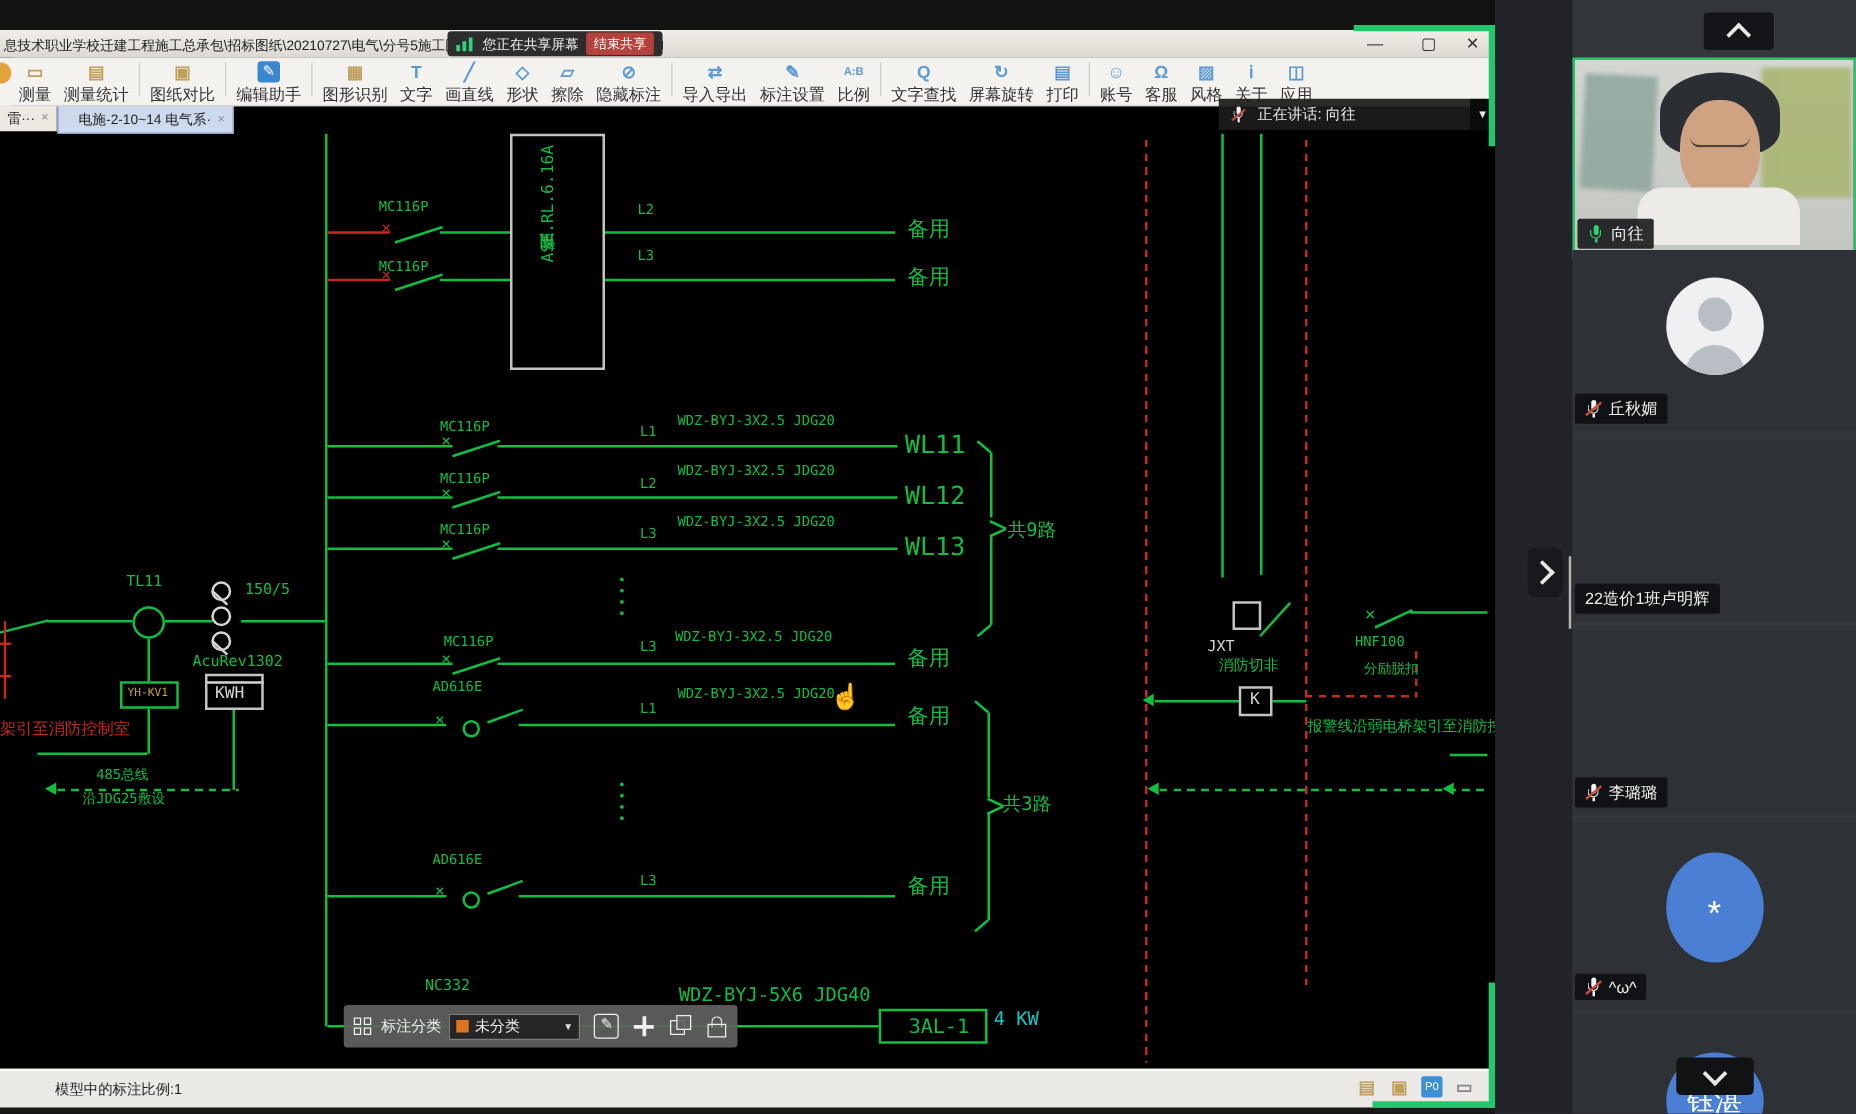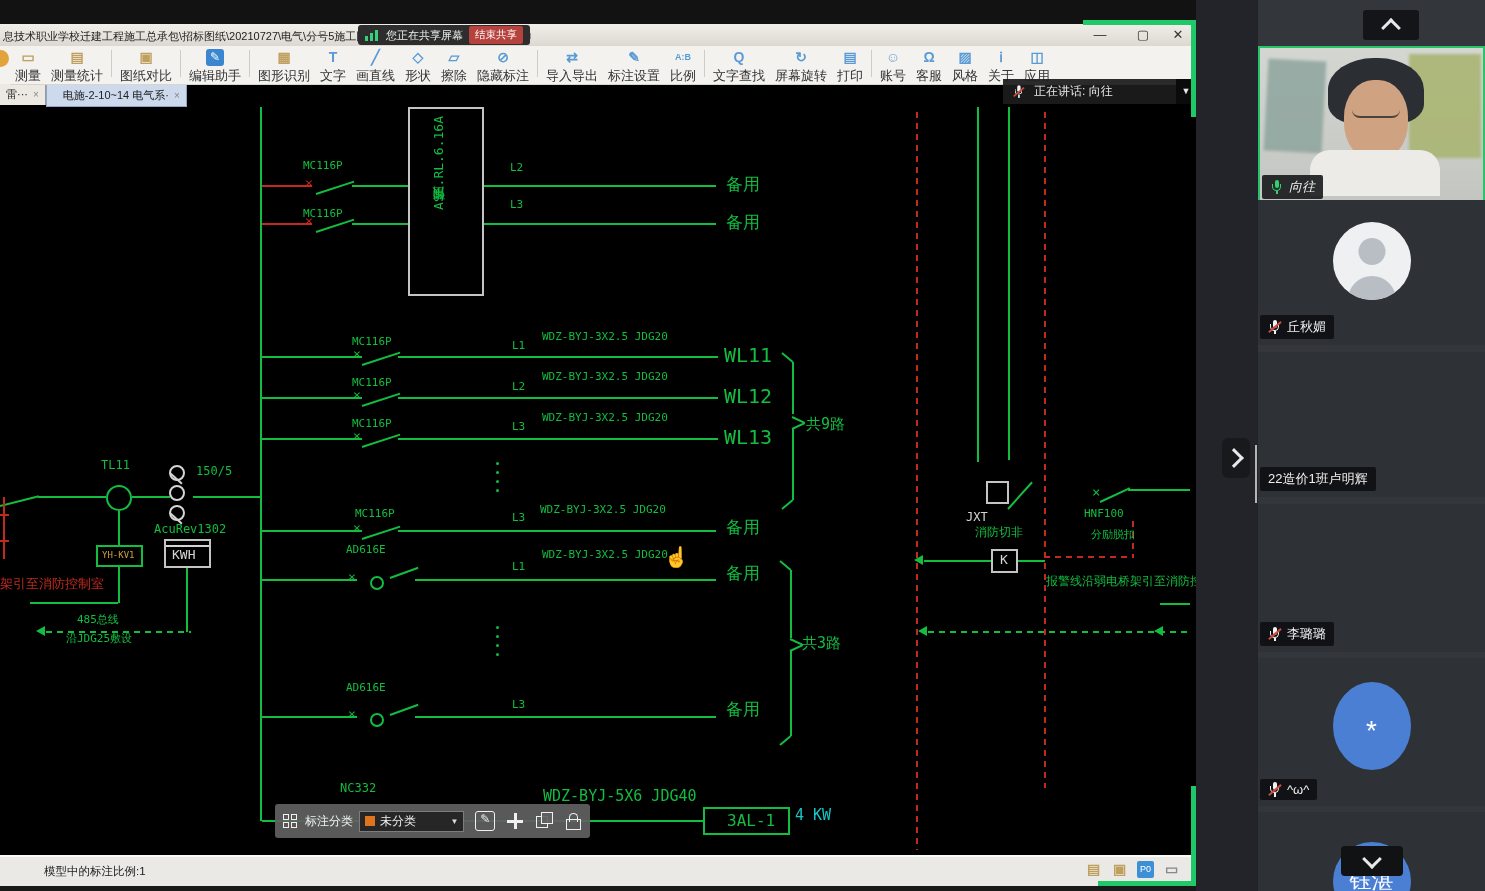--- a/index.html
+++ b/index.html
@@ -58,21 +58,21 @@
   .abtn{width:18px;height:18px;margin-left:11px;position:relative;color:#f0f0f0;}
   .ab-edit{border:1.5px solid #f0f0f0;border-radius:3px;font-size:12px;text-align:center;line-height:15px;}
   .ab-move::before{content:"";position:absolute;left:1px;top:8px;width:16px;height:2.5px;background:#f0f0f0;}
   .ab-move::after{content:"";position:absolute;left:8px;top:1px;width:2.5px;height:16px;background:#f0f0f0;}
   .ab-copy::before{content:"";position:absolute;left:1px;top:4px;width:10px;height:10px;border:1.5px solid #f0f0f0;}
   .ab-copy::after{content:"";position:absolute;left:6px;top:0;width:10px;height:10px;border:1.5px solid #f0f0f0;background:rgba(96,96,96,.9);}
   .ab-lock::before{content:"";position:absolute;left:2px;top:7px;width:13px;height:9px;border:1.5px solid #f0f0f0;}
   .ab-lock::after{content:"";position:absolute;left:5px;top:1px;width:7px;height:8px;border:1.5px solid #f0f0f0;
     border-bottom:none;border-radius:5px 5px 0 0;}
   #speakbar{position:absolute;left:975px;top:79px;width:201px;height:25px;background:rgba(28,28,28,.93);
-    display:flex;align-items:center;padding:0 9px;box-sizing:border-box;z-index:6;margin-left:28px;}
+    display:flex;align-items:center;padding:0 9px;box-sizing:border-box;z-index:6;}
   .sbtext{color:#e8e8e8;font-size:12px;margin-left:9px;white-space:nowrap;}
   #speakcollapse{position:absolute;left:1176px;top:79px;width:20px;height:25px;background:#0b0b0b;
     color:#e8e8e8;font-size:9px;text-align:center;line-height:25px;z-index:6;}
   #statusbar{position:absolute;left:0;top:855px;width:1196px;height:31px;background:#ebe9e5;
     border-top:2px solid #fafaf8;z-index:5;box-sizing:border-box;}
   .sbartext{position:absolute;left:44px;top:7px;font-size:11.5px;color:#222;}
   #sicons{position:absolute;right:16px;top:4px;display:flex;gap:9px;}
   .sic{width:17px;height:17px;font-size:14px;line-height:17px;text-align:center;font-weight:bold;}
   .bluechip{background:#3d8fd6;color:#fff;border-radius:2px;font-size:9px;font-weight:normal;}
   .grayic{color:#888;}
@@ -452,21 +452,21 @@
 <div id="sidebar">
   <div id="gutter"></div>
   <div id="pheadchev">
     <span class="chev up"></span>
   </div>
   <div id="handle">
     <span class="chev right"></span>
   </div>
   <div id="scrollline"></div>
   <div id="tilewrap">
-      <div class="tile vid" style="top: 46px; height: 161px; font-style: italic;">
+      <div class="tile vid" style="top: 46px; height: 161px;">
         <div class="cam">
           <div class="pl"></div>
           <div class="pr"></div>
           <div class="hair"></div>
           <div class="face"></div>
           <div class="gl"></div>
           <div class="shirt"></div>
         </div>
         <div class="plabel">
           <div class="mic on">

